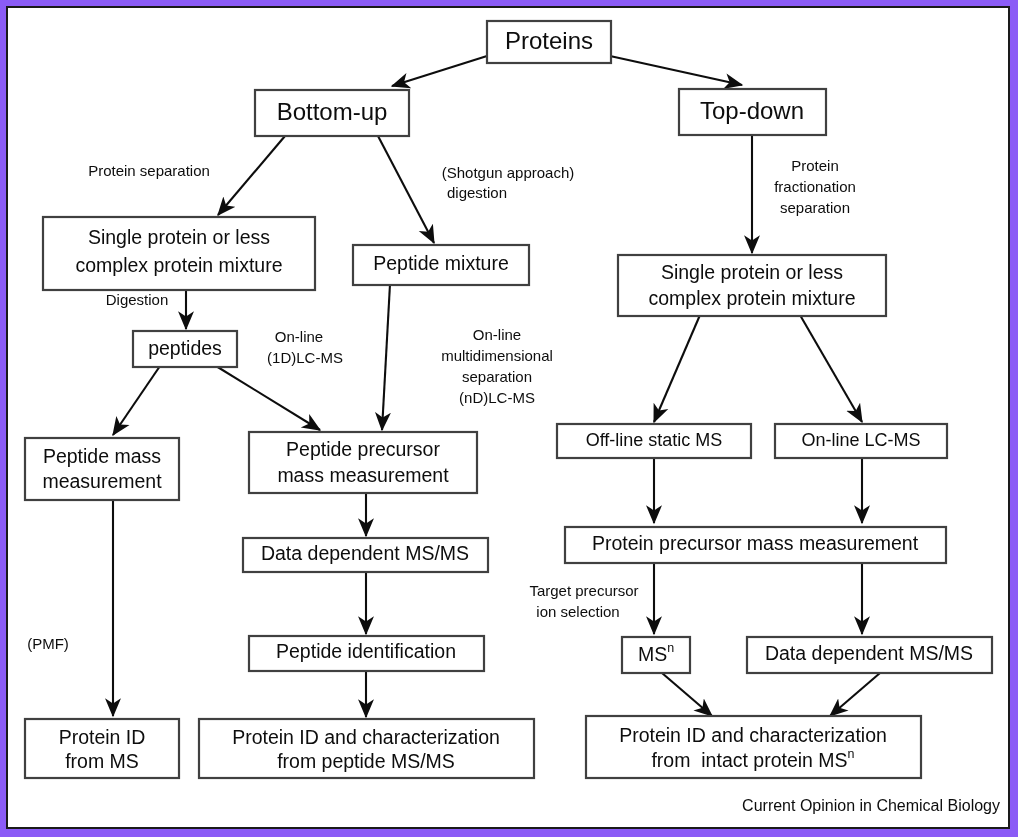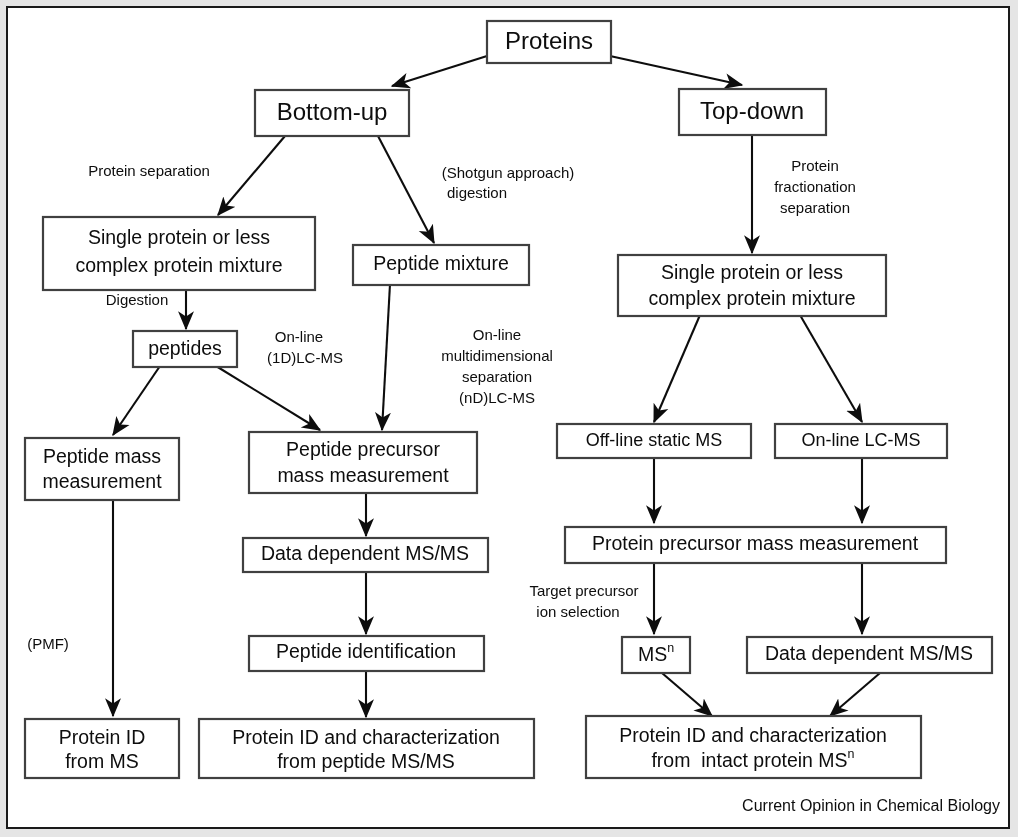--- a/index.html
+++ b/index.html
@@ -4,21 +4,21 @@
 <style>
   html, body {
     margin: 0;
     padding: 0;
     background: #ffffff;
   }
   #figure {
     position: relative;
     width: 1018px;
     height: 837px;
-    background: #e5e5e5;
+    background: #8b5cf6;
     font-family: "Liberation Sans", sans-serif;
     overflow: hidden;
   }
   #frame {
     position: absolute;
     left: 6px;
     top: 6px;
     width: 1004px;
     height: 823px;
     border: 2px solid #1a1a1a;

